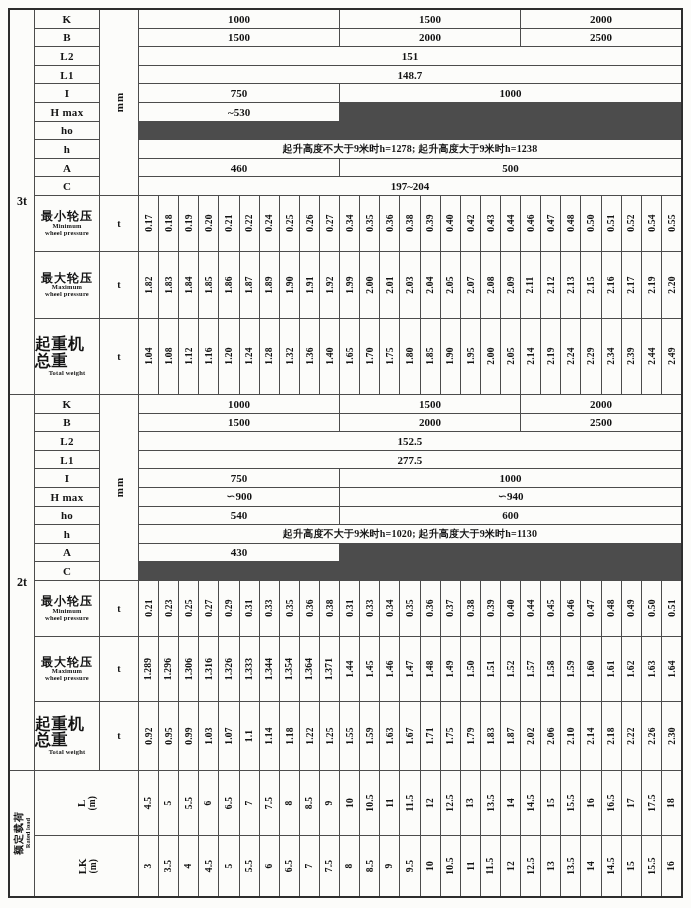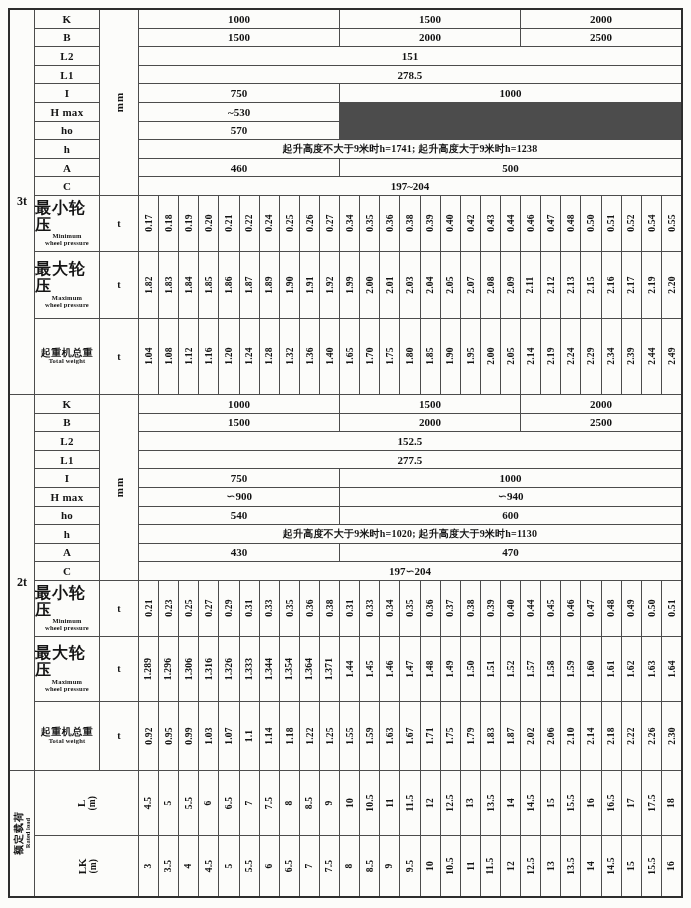--- a/index.html
+++ b/index.html
@@ -20,22 +20,22 @@
        overflow:hidden; font-weight:bold; }
   .sec  { font-size:12px; }
   .plabel { font-size:11px; letter-spacing:0.3px; }
   .pval { font-size:11px; }
   .pval.note { font-size:10px; letter-spacing:0.2px; }
   .unit { font-size:10px; }
   .rot  { transform:rotate(-90deg); white-space:nowrap; display:inline-block; }
   .val  { font-size:9.5px; letter-spacing:0.2px; }
   .mm   { font-size:11px; letter-spacing:1px; }
   .dlbl { display:flex; flex-direction:column; align-items:center; line-height:1.05; }
-  .dlbl .zh { font-size:16px; letter-spacing:1px; }
-  .dlbl .zh5 { font-size:10px; letter-spacing:0.5px; }
+  .dlbl .zh { font-size:12px; letter-spacing:1px; }
+  .dlbl .zh5 { font-size:16px; letter-spacing:0.5px; }
   .dlbl .en { font-size:6.5px; letter-spacing:0.2px; }
   .vblock { text-align:center; line-height:1.1; }
   .vblock .llab { display:block; font-size:11px; }
   .vblock .lunit{ display:block; font-size:9.5px; }
   .vblock .rzh { display:block; font-size:10px; letter-spacing:1px; }
   .vblock .ren { display:block; font-size:6.5px; }
 </style>
 </head>
 <body>
 
@@ -74,48 +74,45 @@
       <div class="c plabel" style="grid-area: 3 / 2;">
         <span>L2</span>
       </div>
       <div class="c pval" style="grid-area: 3 / 4 / auto / 31;">
         <span>151</span>
       </div>
       <div class="c plabel" style="grid-area: 4 / 2;">
         <span>L1</span>
       </div>
       <div class="c pval" style="grid-area: 4 / 4 / auto / 31;">
-        <span>278.5</span>
+        <span>148.7</span>
       </div>
       <div class="c plabel" style="grid-area: 5 / 2;">
         <span>I</span>
       </div>
       <div class="c pval" style="grid-area: 5 / 4 / auto / 14;">
         <span>750</span>
       </div>
       <div class="c pval" style="grid-area: 5 / 14 / auto / 31;">
         <span>1000</span>
       </div>
       <div class="c plabel" style="grid-area: 6 / 2;">
         <span>H max</span>
       </div>
       <div class="c pval" style="grid-area: 6 / 4 / auto / 14;">
         <span>~530</span>
       </div>
       <div class="c plabel" style="grid-area: 7 / 2;">
         <span>ho</span>
       </div>
-      <div class="c pval" style="grid-area: 7 / 4 / auto / 14;">
-        <span>570</span>
-      </div>
       <div class="c plabel" style="grid-area: 8 / 2;">
         <span>h</span>
       </div>
       <div class="c pval note" style="grid-area: 8 / 4 / auto / 31;">
-        <span>起升高度不大于9米时h=1741; 起升高度大于9米时h=1238</span>
+        <span>起升高度不大于9米时h=1278; 起升高度大于9米时h=1238</span>
       </div>
       <div class="c plabel" style="grid-area: 9 / 2;">
         <span>A</span>
       </div>
       <div class="c pval" style="grid-area: 9 / 4 / auto / 14;">
         <span>460</span>
       </div>
       <div class="c pval" style="grid-area: 9 / 14 / auto / 31;">
         <span>500</span>
       </div>
@@ -471,28 +468,22 @@
       </div>
       <div class="c pval note" style="grid-area: 21 / 4 / auto / 31;">
         <span>起升高度不大于9米时h=1020; 起升高度大于9米时h=1130</span>
       </div>
       <div class="c plabel" style="grid-area: 22 / 2;">
         <span>A</span>
       </div>
       <div class="c pval" style="grid-area: 22 / 4 / auto / 14;">
         <span>430</span>
       </div>
-      <div class="c pval" style="grid-area: 22 / 14 / auto / 31;">
-        <span>470</span>
-      </div>
       <div class="c plabel" style="grid-area: 23 / 2;">
         <span>C</span>
-      </div>
-      <div class="c pval" style="grid-area: 23 / 4 / auto / 31;">
-        <span>197∽204</span>
       </div>
       <div class="c" style="grid-area: 24 / 2;">
         <div class="dlbl">
           <span class="zh">最小轮压</span>
           <span class="en">Minimum</span>
           <span class="en">wheel pressure</span>
         </div>
       </div>
       <div class="c unit" style="grid-area: 24 / 3;">
         <span>t</span>

